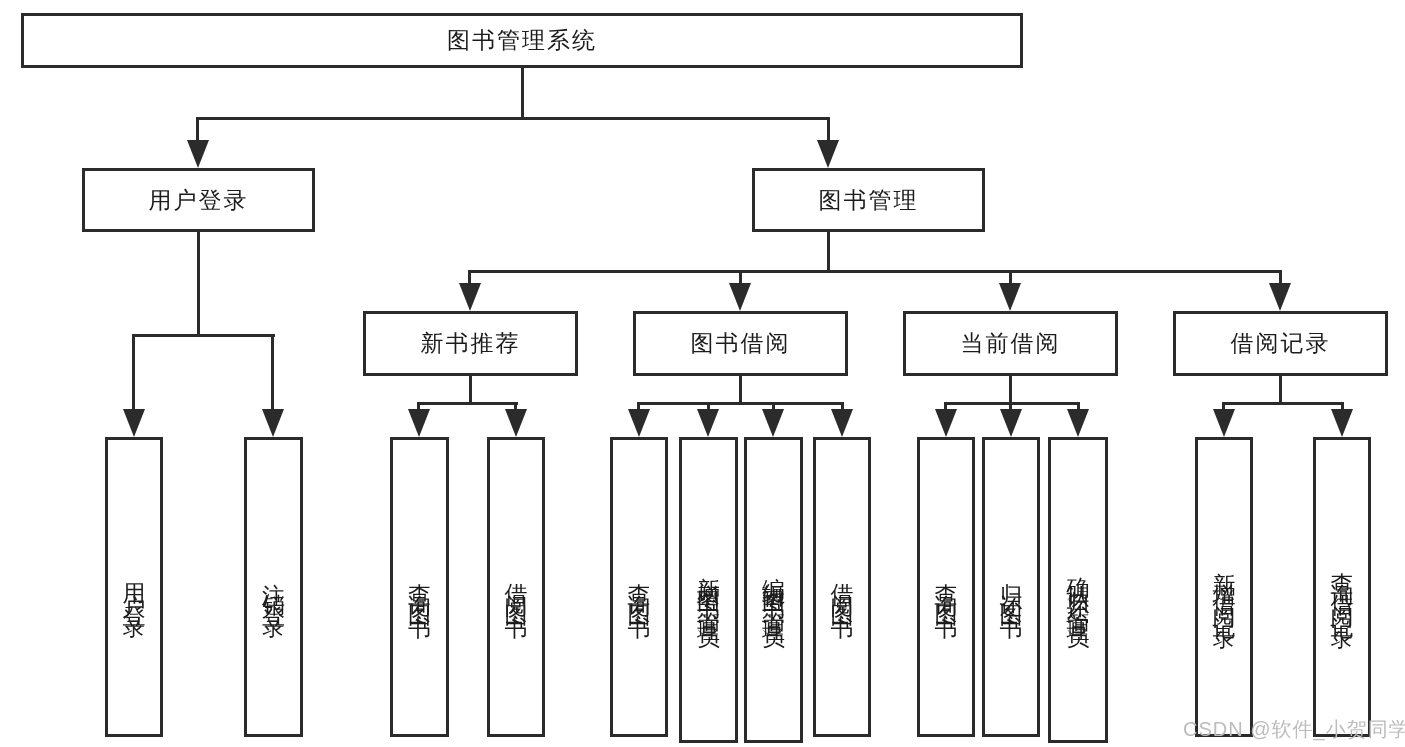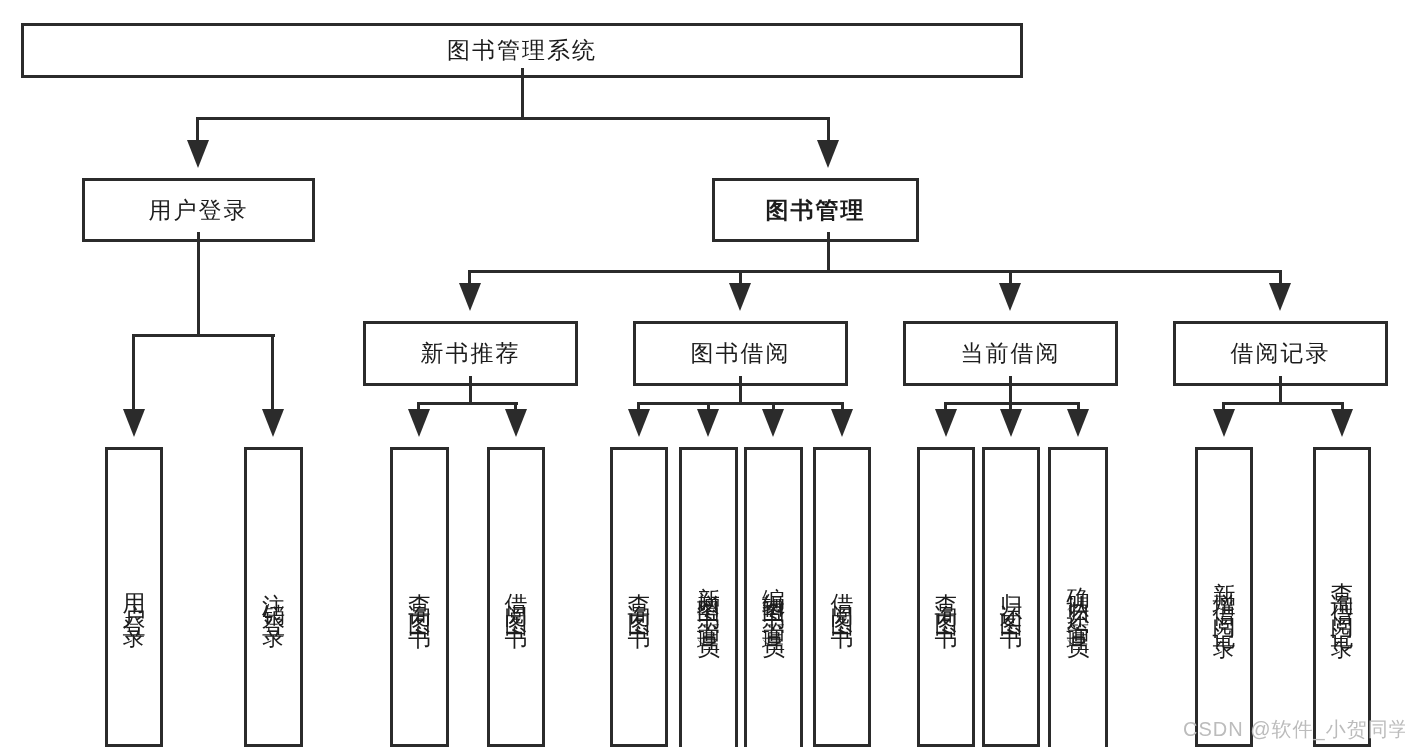--- a/index.html
+++ b/index.html
@@ -12,21 +12,20 @@
   }
   .box {
     position:absolute;
     box-sizing:border-box;
     border:3px solid #2b2b2b;
     background:#ffffff;
     display:flex;
     align-items:center;
     justify-content:center;
     color:#1c1c1c;
-    margin-top:10px;
   }
   .box.h {
     font-size:23px;
     letter-spacing:2px;
     white-space:nowrap;
   }
   .box.v {
     writing-mode:vertical-rl;
     text-orientation:mixed;
     font-size:23px;
@@ -58,21 +57,21 @@
   }
 </style>
 </head>
 <body>
 
 <div id="stage">
 
   <div class="box h" style="left:21px; top:13px; width:1002px; height:55px;">图书管理系统</div>
 
   <div class="box h" style="left:82px; top:168px; width:233px; height:64px;">用户登录</div>
-  <div class="box h" style="left:712px; top:168px; width:207px; height:64px;font-weight:bold;">图书管理</div>
+  <div class="box h" style="left:752px; top:168px; width:233px; height:64px;">图书管理</div>
 
   <div class="box v" style="left:105px; top:437px; width:58px; height:300px;">用户登录</div>
   <div class="box v" style="left:244px; top:437px; width:59px; height:300px;">注销登录</div>
 
   <div class="box h" style="left:633px; top:311px; width:215px; height:65px;">图书借阅</div>
   <div class="box h" style="left:363px; top:311px; width:215px; height:65px;">新书推荐</div>
   <div class="box h" style="left:903px; top:311px; width:215px; height:65px;">当前借阅</div>
   <div class="box h" style="left:1173px; top:311px; width:215px; height:65px;">借阅记录</div>
 
   <div class="box v" style="left:390px; top:437px; width:59px; height:300px;">查询图书</div>

